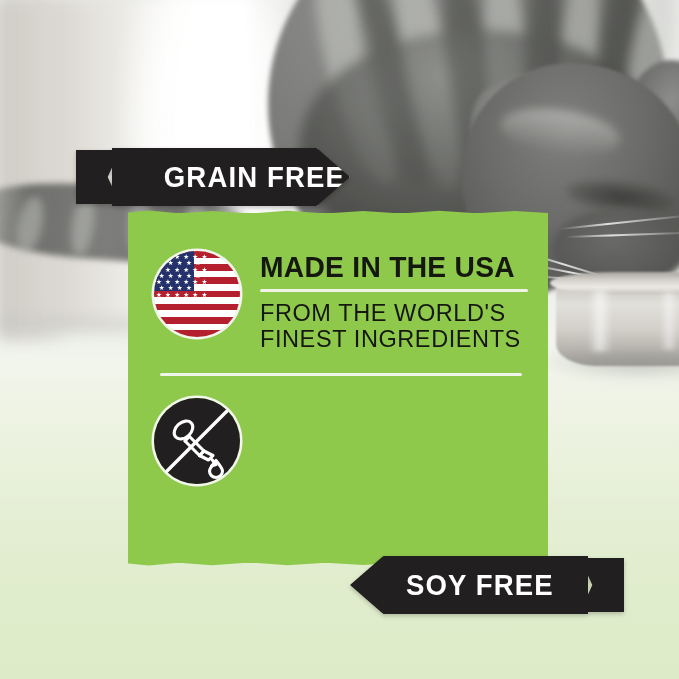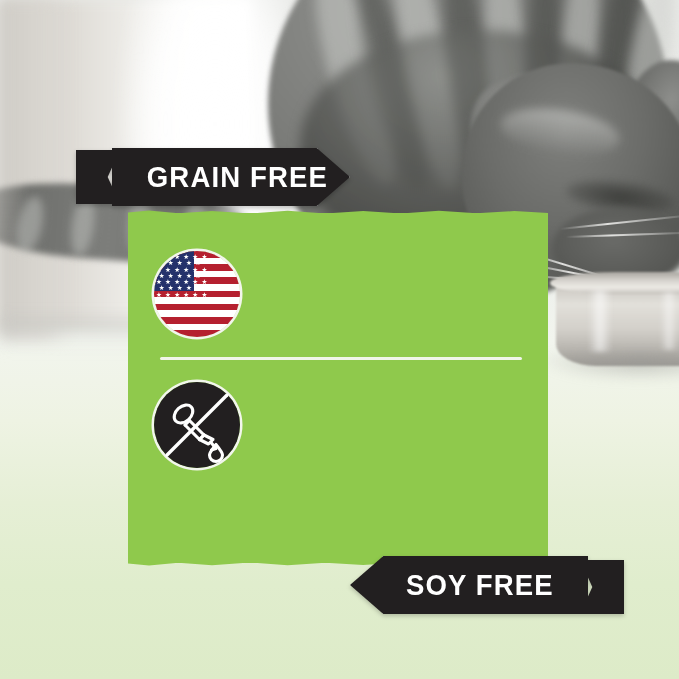--- a/index.html
+++ b/index.html
@@ -349,24 +349,25 @@
   #ribbon-grain { left:76px; top:148px; }
   #ribbon-grain .ribbon-tail {
     clip-path:polygon(0 0, 100% 0, 72% 50%, 100% 100%, 0 100%);
     margin-right:-8px;
     position:relative; z-index:1;
   }
   #ribbon-grain .ribbon-main {
     width:238px;
     clip-path:polygon(0 0, 86% 0, 100% 50%, 86% 100%, 0 100%);
     padding-left:30px;
-  }
-
-  
-  #ribbon-soy { left:350px; top:556px;align-items:flex-end; }
+    justify-content:flex-end;
+  }
+
+  
+  #ribbon-soy { left:350px; top:556px; }
   #ribbon-soy .ribbon-main {
     width:238px;
     clip-path:polygon(14% 0, 100% 0, 100% 100%, 14% 100%, 0 50%);
     padding-left:52px;
     order:1;
   }
   #ribbon-soy .ribbon-tail {
     clip-path:polygon(0 0, 100% 0, 100% 100%, 0 100%, 28% 50%);
     margin-left:-8px;
     order:2;
@@ -433,20 +434,26 @@
             <div class="canton"></div>
             <div class="stars">★ ★ ★ ★ ★ ★
  ★ ★ ★ ★ ★
 ★ ★ ★ ★ ★ ★
  ★ ★ ★ ★ ★
 ★ ★ ★ ★ ★ ★
  ★ ★ ★ ★ ★
 ★ ★ ★ ★ ★ ★</div>
           </div>
         </div>
+        <div class="feature-text">
+          <div class="head-line">MADE IN THE USA</div>
+          <div class="rule"></div>
+          <div class="sub-line">FROM THE WORLD'S</div>
+          <div class="sub-line">FINEST INGREDIENTS</div>
+        </div>
       </div>
 
       <div class="section-divider"></div>
 
       <div class="feature noart">
         <div class="badge noart-badge">
           <div class="noart-circle"></div>
           <svg width="86" height="86" viewBox="0 0 86 86" style="position:absolute;left:0;top:0;">
             <g fill="none" stroke="#ffffff" stroke-width="3.1" stroke-linecap="round" stroke-linejoin="round">
 

